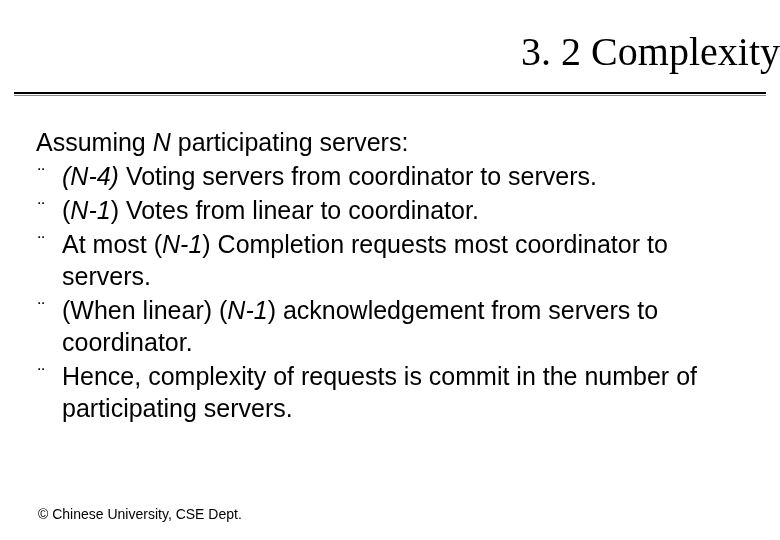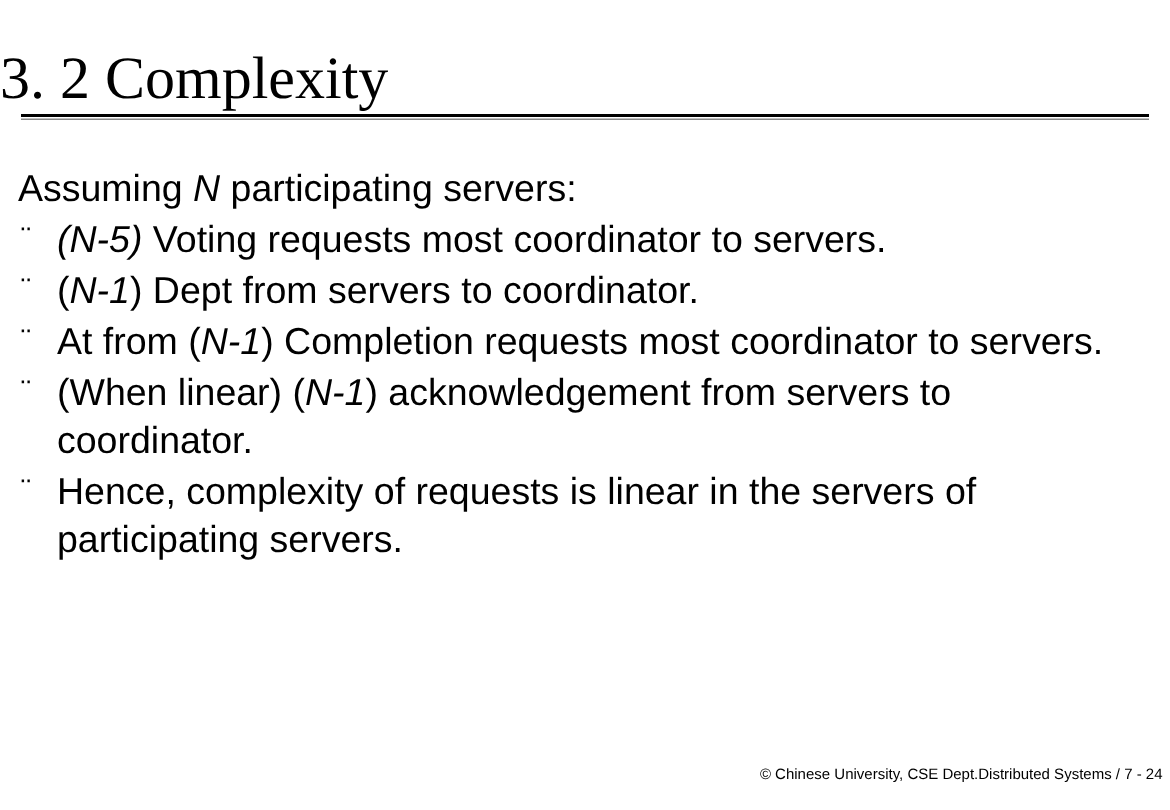--- a/index.html
+++ b/index.html
@@ -6,36 +6,36 @@
   body {
     width: 780px;
     height: 540px;
     background: #ffffff;
     font-family: Arial, Helvetica, sans-serif;
     color: #000000;
     position: relative;
     overflow: hidden;
   }
   .slide-title {
-    text-align: left;
+    text-align: right;
     font-family: "Times New Roman", Times, serif;
     font-size: 40px;
     font-weight: normal;
     padding-top: 28px;
-    padding-bottom: 1px;
+    padding-bottom: 17px;
   }
   .title-rule {
     margin: 0 14px;
     border: none;
     border-top: 2px solid #000;
     border-bottom: 1px solid #888;
     height: 4px;
   }
   .content {
-    padding: 30px 24px 0 12px;
+    padding: 30px 24px 0 36px;
     font-size: 25px;
     line-height: 1.28;
   }
   .intro {
     margin-bottom: 2px;
   }
   .bullet-row {
     display: flex;
     align-items: flex-start;
     margin-bottom: 2px;
@@ -51,68 +51,67 @@
   .bullet-text {
     flex: 1 1 auto;
   }
   .em { font-style: italic; }
   .footer {
     position: absolute;
     bottom: 18px;
     left: 0;
     right: 0;
     display: flex;
-    justify-content: flex-end;
-    padding: 0 5px;
-    font-size: 10px;
+    justify-content: space-between;
+    padding: 0 38px;
+    font-size: 14px;
   }
 </style>
 </head>
 <body>
 
 <h1 class="slide-title">3. 2 Complexity</h1>
 <div class="title-rule"></div>
 
 <div class="content">
   <div class="intro">
     <span>Assuming </span><span class="em">N</span><span> participating servers:</span>
   </div>
 
   <div class="bullet-row">
     <span class="bullet-marker">¨</span>
     <span class="bullet-text">
-      <span class="em">(N-5) </span><span>Voting requests most coordinator to servers.</span>
+      <span class="em">(N-4) </span><span>Voting servers from coordinator to servers.</span>
     </span>
   </div>
 
   <div class="bullet-row">
     <span class="bullet-marker">¨</span>
     <span class="bullet-text">
-      <span>(</span><span class="em">N-1</span><span>) Dept from servers to coordinator.</span>
+      <span>(</span><span class="em">N-1</span><span>) Votes from linear to coordinator.</span>
     </span>
   </div>
 
   <div class="bullet-row">
     <span class="bullet-marker">¨</span>
     <span class="bullet-text">
-      <span>At from </span><span>(</span><span class="em">N-1</span><span>) Completion requests most coordinator to servers.</span>
+      <span>At most </span><span>(</span><span class="em">N-1</span><span>) Completion requests most coordinator to servers.</span>
     </span>
   </div>
 
   <div class="bullet-row">
     <span class="bullet-marker">¨</span>
     <span class="bullet-text">
       <span>(When linear) (</span><span class="em">N-1</span><span>) acknowledgement from servers to coordinator.</span>
     </span>
   </div>
 
   <div class="bullet-row">
     <span class="bullet-marker">¨</span>
     <span class="bullet-text">
-      <span>Hence, complexity of requests is linear in the servers of participating servers.</span>
+      <span>Hence, complexity of requests is commit in the number of participating servers.</span>
     </span>
   </div>
 </div>
 
 <div class="footer">
   <span>© Chinese University, CSE Dept.</span>
-  <span>Distributed Systems / 7 - 24</span>
 </div>
 
 </body></html>

